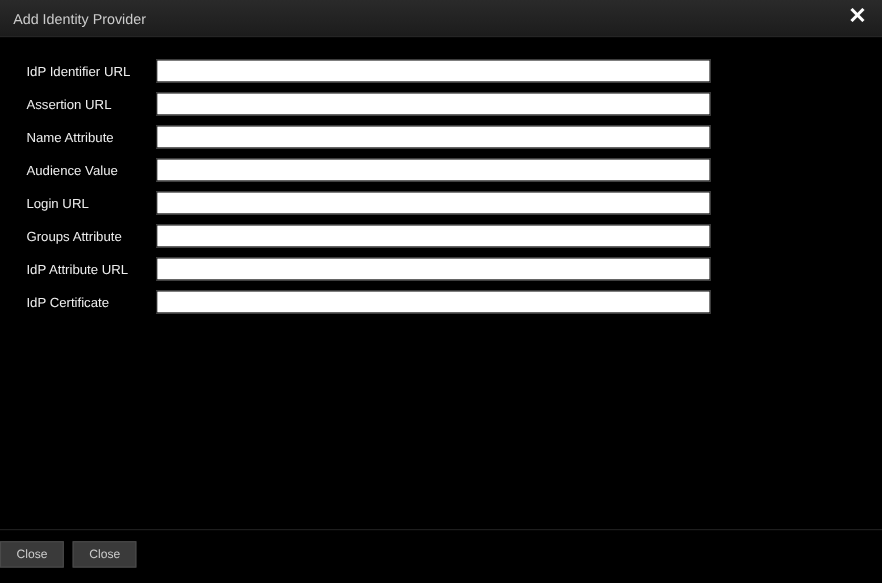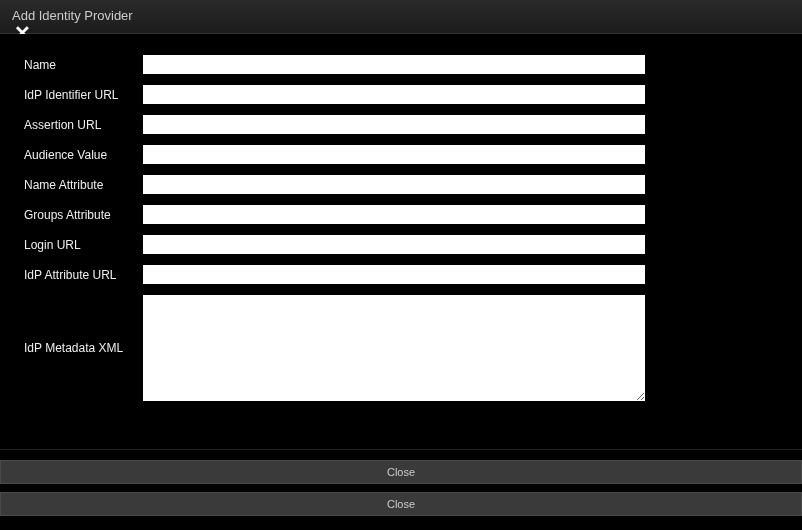--- a/index.html
+++ b/index.html
@@ -17,23 +17,22 @@
       height: 100%;
       display: flex;
       flex-direction: column;
     }
     .modal-header {
       background: linear-gradient(to bottom, #2a2a2a, #1c1c1c);
       border-bottom: 1px solid #333;
       padding: 8px 12px;
       display: flex;
       justify-content: space-between;
-      align-items: flex-start;
+      align-items: flex-end;
       height: 34px;
-      flex-direction: column;
     }
     .modal-title {
       color: #ccc;
       font-size: 13px;
       font-weight: normal;
     }
     .close-btn {
       color: #fff;
       font-size: 20px;
       font-weight: bold;
@@ -81,24 +80,23 @@
       padding: 4px;
       font-family: inherit;
       font-size: 12px;
       color: #000;
       resize: both;
     }
     .modal-footer {
       background: #000;
       padding: 10px 0 14px 0;
       display: flex;
-      justify-content: space-between;
+      justify-content: flex-start;
       gap: 8px;
       border-top: 1px solid #222;
-      flex-direction: column;
     }
     .btn {
       background: #3a3a3a;
       color: #ccc;
       border: 1px solid #4a4a4a;
       padding: 5px 14px;
       font-family: inherit;
       font-size: 11px;
       cursor: pointer;
     }
@@ -108,66 +106,62 @@
 
 <div class="modal">
 
   <div class="modal-header">
     <span class="modal-title">Add Identity Provider</span>
     <span class="close-btn">✕</span>
   </div>
 
   <div class="modal-body">
 
-    <div class="form-row">
-      <label class="form-label">Name</label>
-      <input type="text" class="form-input" value="" style="">
-    </div>
 
     <div class="form-row">
       <label class="form-label">IdP Identifier URL</label>
       <input type="text" class="form-input" value="" style="">
     </div>
 
 
     <div class="form-row">
       <label class="form-label">Assertion URL</label>
       <input type="text" class="form-input" value="" style="">
     </div>
 
     <div class="form-row">
+      <label class="form-label">Name Attribute</label>
+      <input type="text" class="form-input" value="" style="">
+    </div>
+
+    <div class="form-row">
       <label class="form-label">Audience Value</label>
       <input type="text" class="form-input" value="" style="">
     </div>
 
     <div class="form-row">
-      <label class="form-label">Name Attribute</label>
+      <label class="form-label">Login URL</label>
       <input type="text" class="form-input" value="" style="">
     </div>
 
     <div class="form-row">
       <label class="form-label">Groups Attribute</label>
       <input type="text" class="form-input" value="" style="">
     </div>
 
     <div class="form-row">
-      <label class="form-label">Login URL</label>
-      <input type="text" class="form-input" value="" style="">
-    </div>
-
-    <div class="form-row">
       <label class="form-label">IdP Attribute URL</label>
       <input type="text" class="form-input" value="" style="">
     </div>
 
-    <div class="form-row tall">
-      <label class="form-label">IdP Metadata XML</label>
-      <textarea class="form-textarea" style=""></textarea>
+
+    <div class="form-row">
+      <label class="form-label">IdP Certificate</label>
+      <input type="text" class="form-input" value="" style="">
     </div>
-
 
   </div>
 
   <div class="modal-footer">
     <button class="btn">Close</button>
     <button class="btn">Close</button>
   </div>
 
 </div>
 

